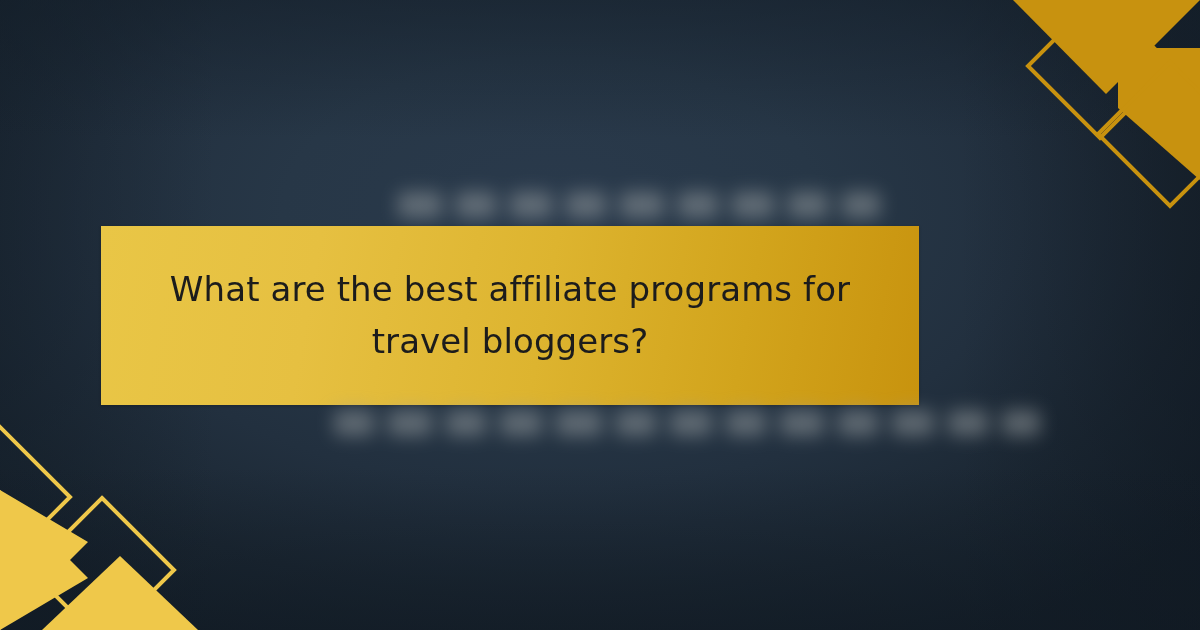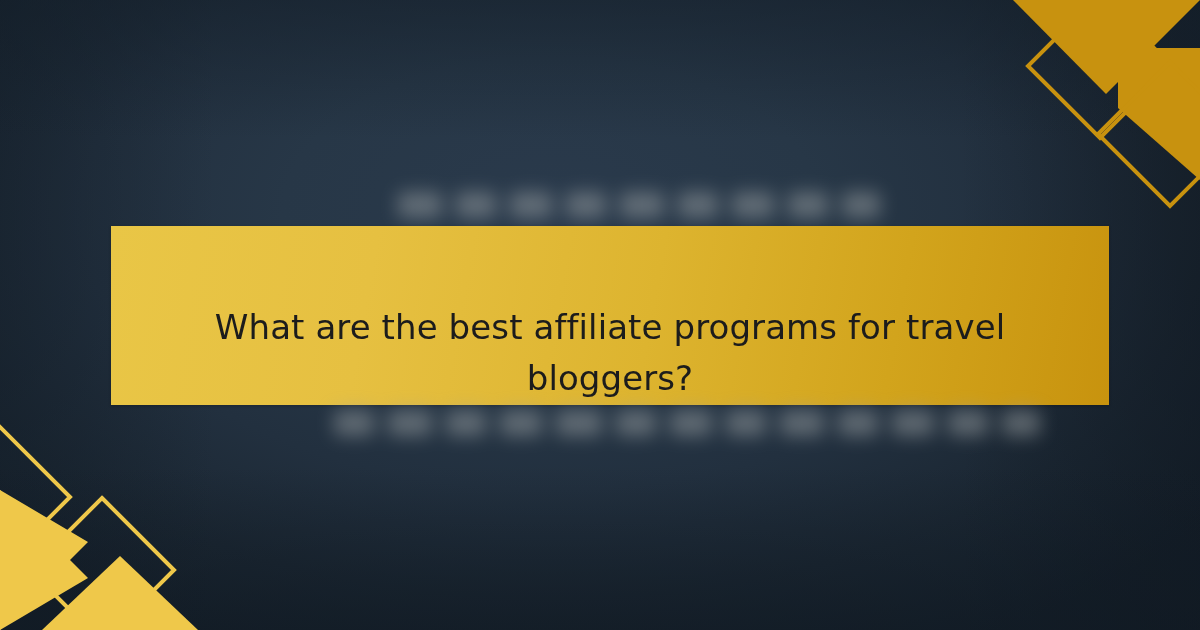--- a/index.html
+++ b/index.html
@@ -72,32 +72,32 @@
     top: 192px;
   }
   #blur-bottom {
     left: 334px;
     top: 410px;
   }
 
   
   #band {
     position: absolute;
-    left: 111px;
+    left: 101px;
     top: 226px;
-    width: 998px;
+    width: 818px;
     height: 179px;
     background: linear-gradient(100deg,
                 #e9c646 0%,
                 #e6c041 26%,
                 #ddb42f 54%,
                 #d2a41c 78%,
                 #c8930e 100%);
     display: flex;
-    align-items: flex-end;
+    align-items: center;
     justify-content: center;
     box-shadow: 0 1px 3px rgba(0,0,0,0.22);
   }
   #headline {
     margin: 0;
     padding: 0 48px;
     width: 100%;
     box-sizing: border-box;
     text-align: center;
     font-family: "DejaVu Sans", sans-serif;

